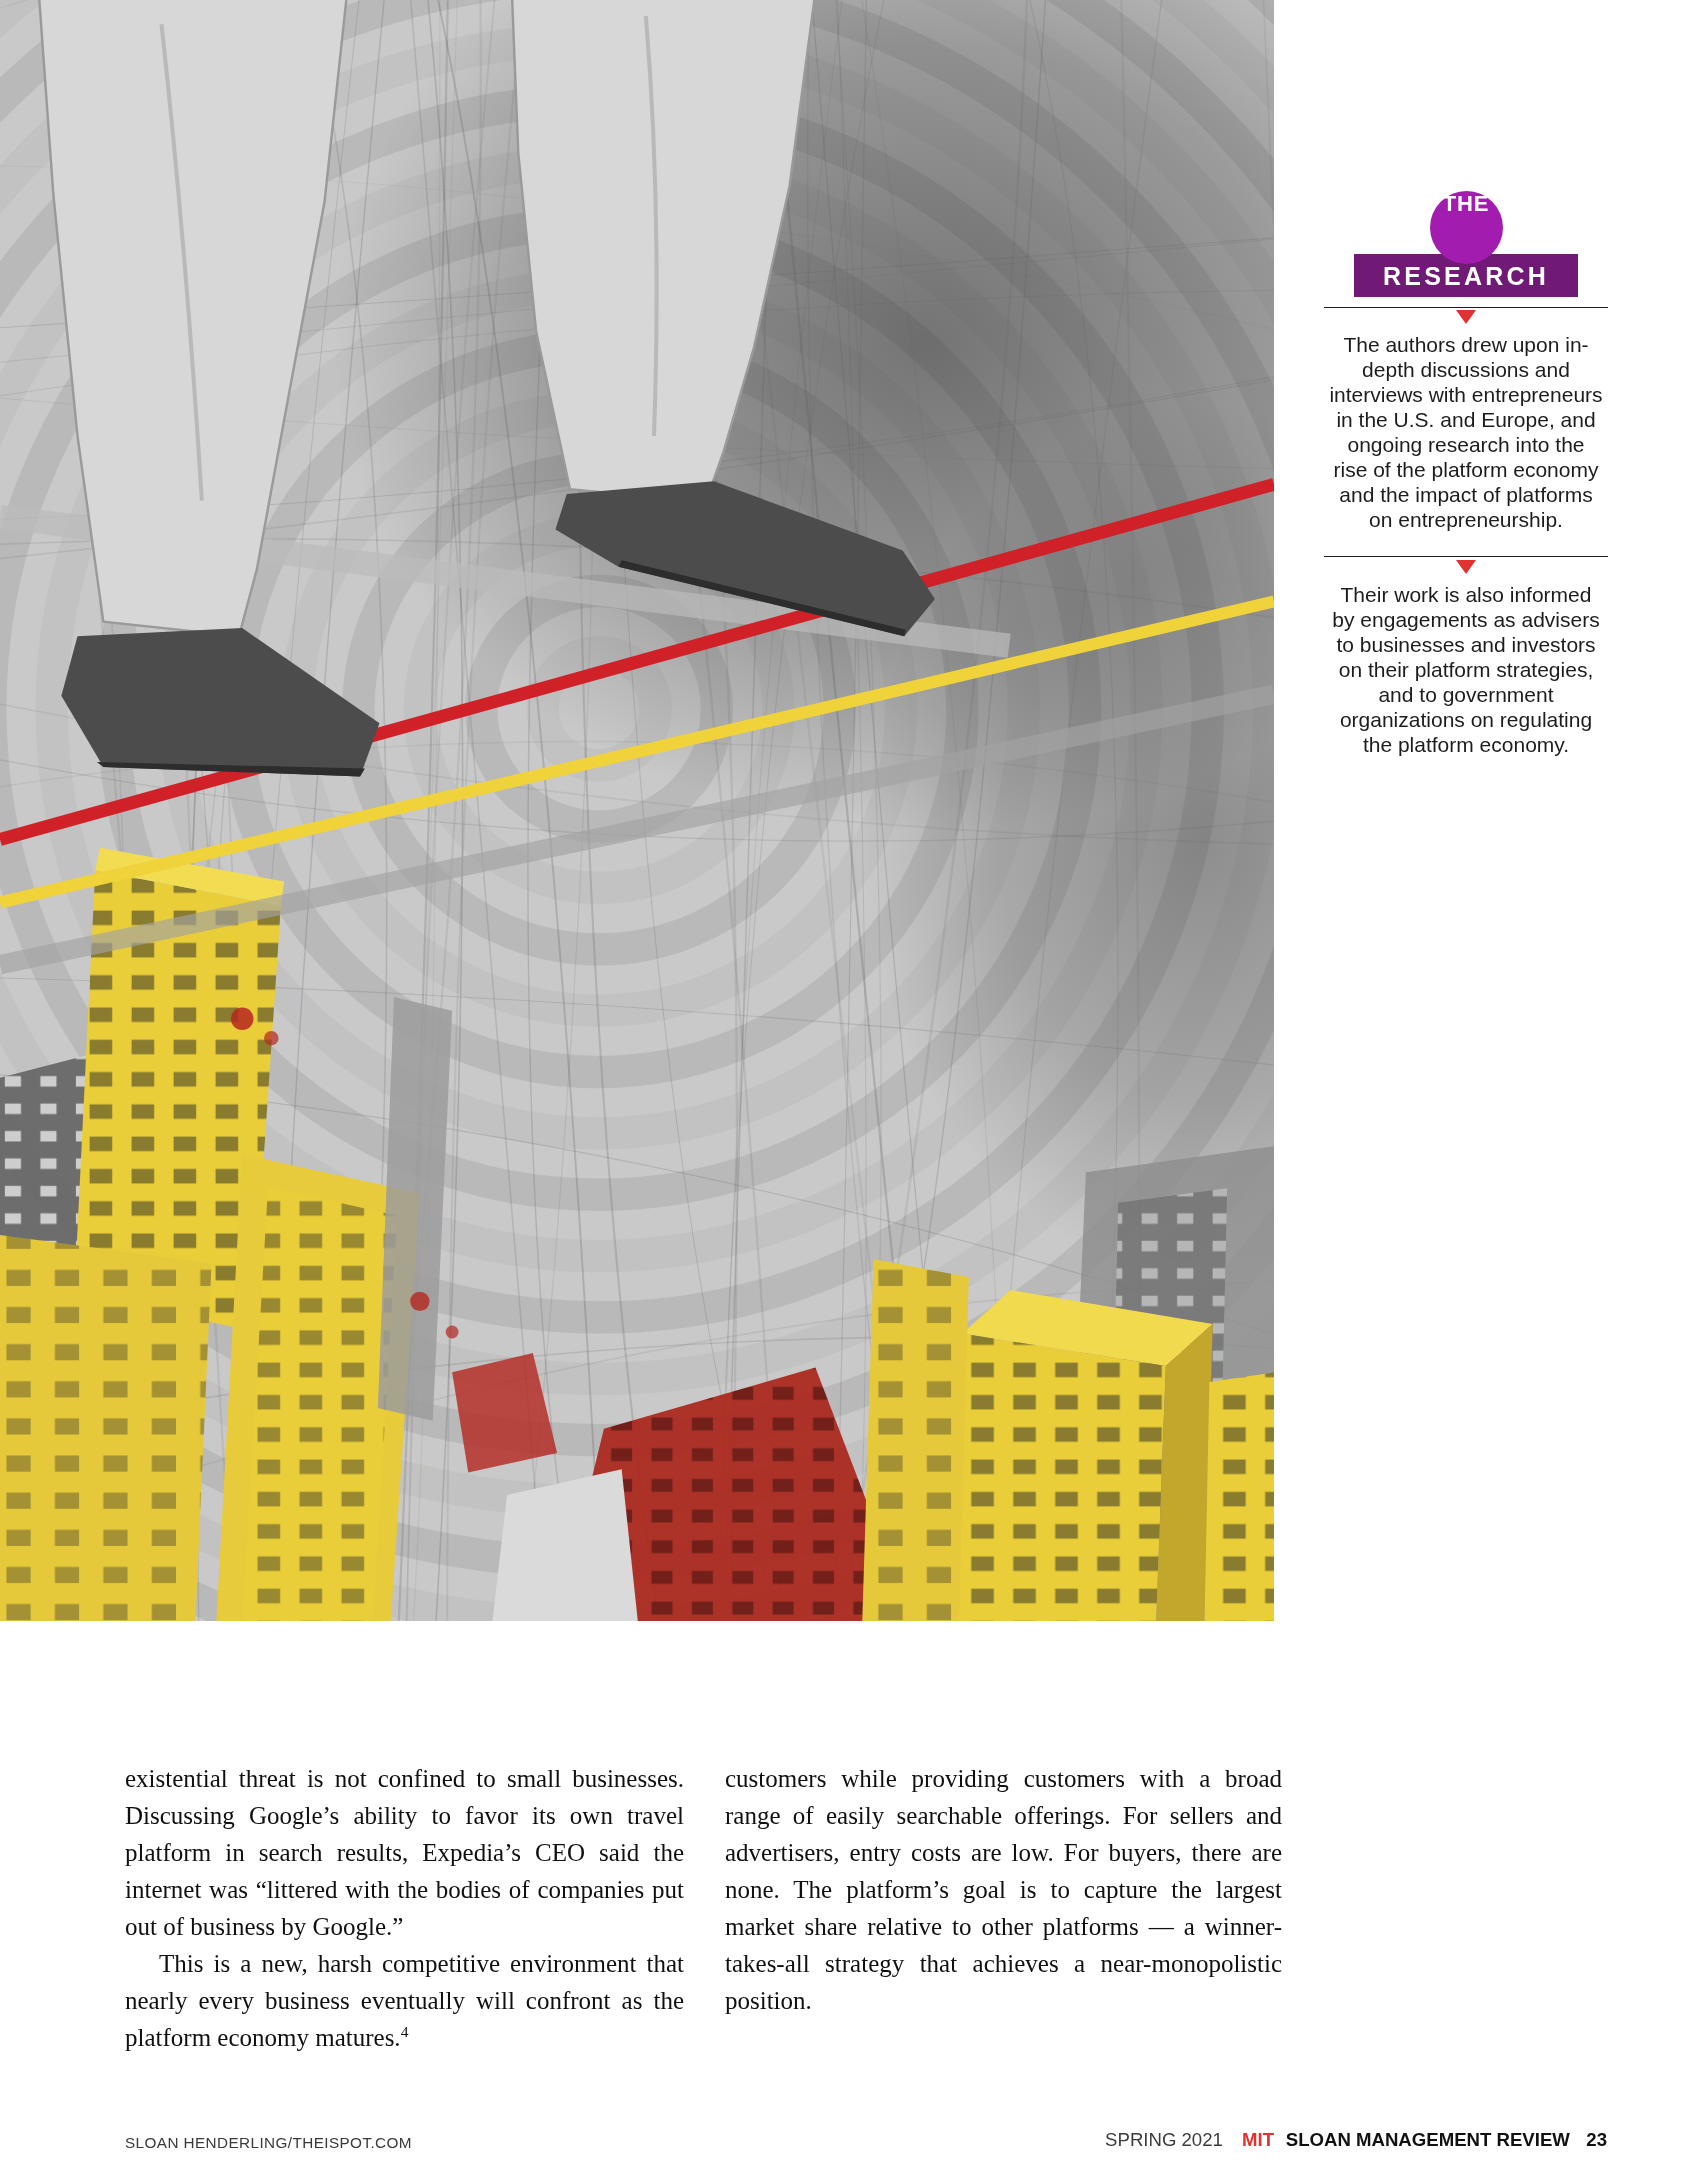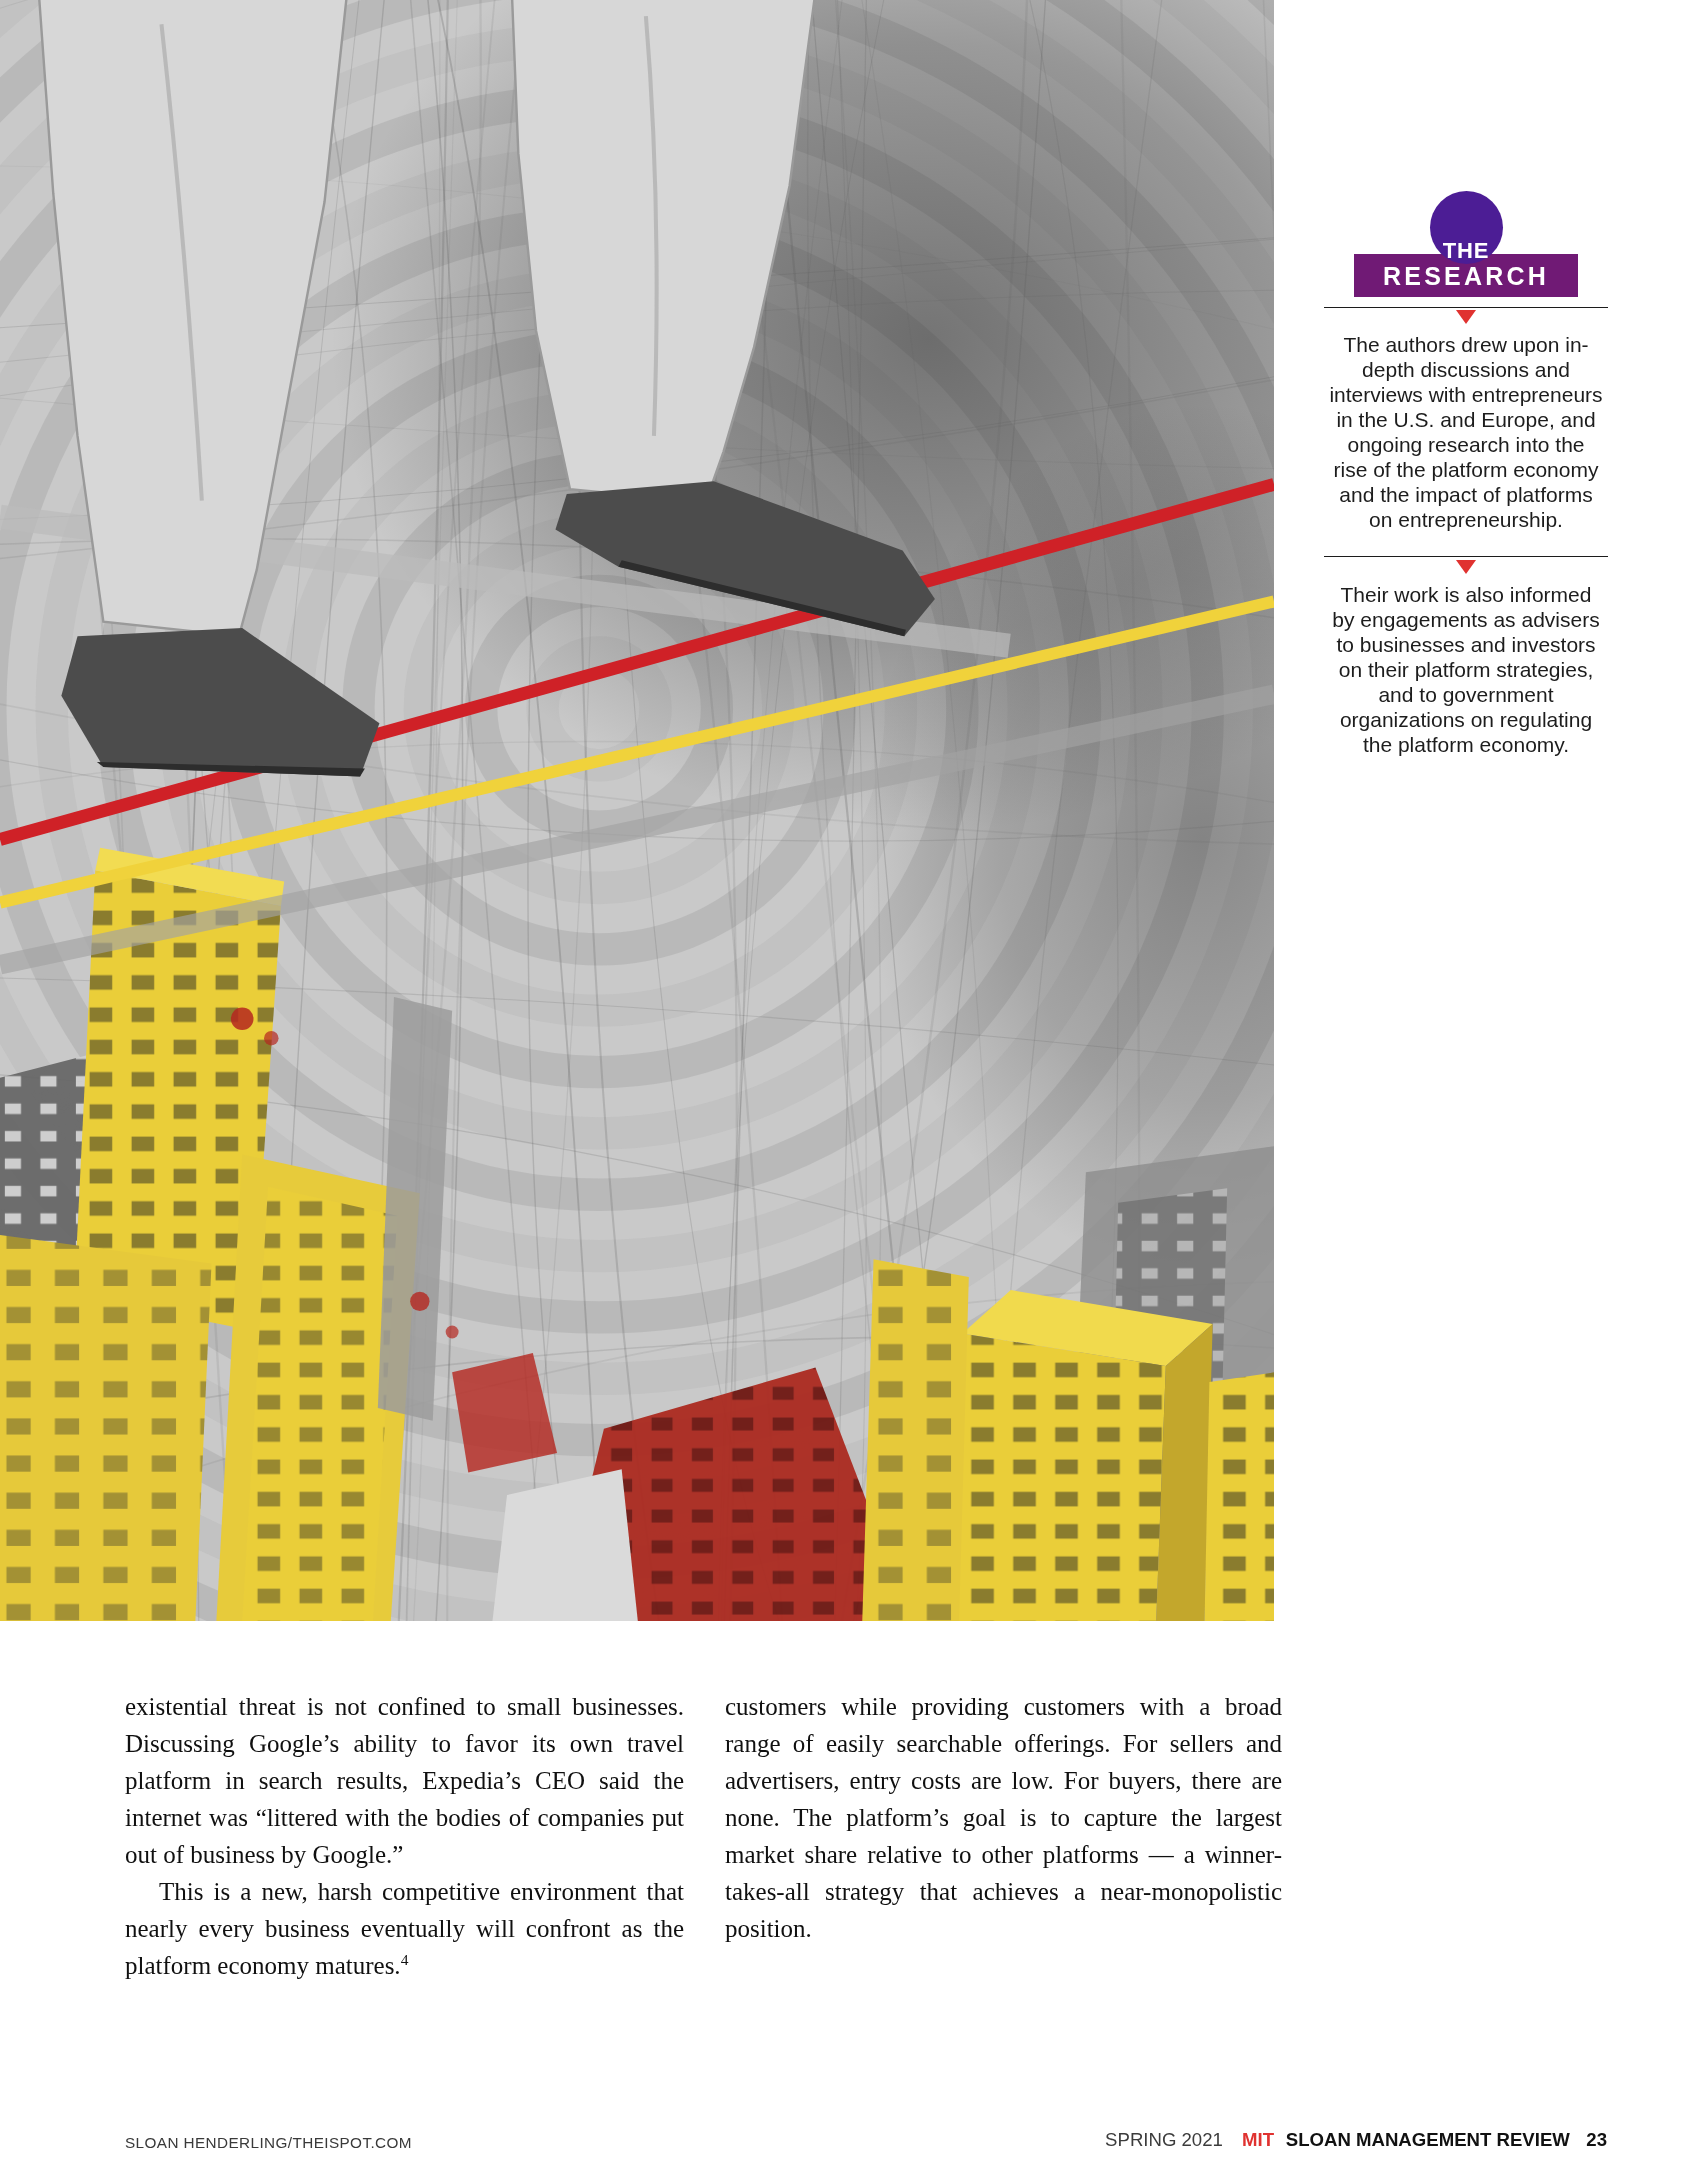--- a/index.html
+++ b/index.html
@@ -5,33 +5,33 @@
   html,body{margin:0;padding:0;background:#ffffff;}
   .page{position:relative;width:1691px;height:2183px;background:#ffffff;overflow:hidden;
         font-family:"Liberation Serif", serif;color:#141414;}
 
   
   .illu{position:absolute;left:0;top:0;width:1274px;height:1621px;display:block;}
 
   
   .sidebar{position:absolute;left:1324px;top:191px;width:284px;text-align:center;
            font-family:"Liberation Sans", sans-serif;color:#1d1d1d;}
-  .badge-circle{width:73px;height:73px;border-radius:50%;background:#4c1d95;margin:0 auto -9.7px auto;
-                display:flex;align-items:flex-end;justify-content:center;position:relative;z-index:2;
+  .badge-circle{width:73px;height:73px;border-radius:50%;background:#a21caf;margin:0 auto -9.7px auto;
+                display:flex;align-items:flex-start;justify-content:center;position:relative;z-index:2;
                 color:#ffffff;font-weight:bold;font-size:22px;letter-spacing:0.8px;}
   .badge-bar{width:224px;margin:0 auto;background:#701a75;color:#ffffff;font-weight:bold;
              font-size:25px;letter-spacing:3.2px;padding:7.3px 0 6.5px 0;position:relative;z-index:1;}
   .divider{border-top:1.6px solid #1c1c1c;margin-top:9.7px;position:relative;}
   .tri-down{width:0;height:0;border-left:10.5px solid transparent;border-right:10.5px solid transparent;
             border-top:14.5px solid #e03230;margin:2.4px auto 8px auto;}
   .side-para{font-size:21px;line-height:25px;margin:6.5px 4.8px 24px 4.8px;}
   .divider2{border-top:1.6px solid #1c1c1c;margin-top:3.2px;}
 
   
-  .col{position:absolute;top:1688px;}
+  .col{position:absolute;top:1760px;}
   .col1{left:125px;width:559px;}
   .col2{left:725px;width:557px;}
   .col p{font-size:25px;line-height:37px;text-align:justify;margin:0;color:#101010;}
   .col p.indent{text-indent:34px;}
   .col sup{font-size:0.62em;line-height:0;}
 
   
   .footer-credit{position:absolute;left:125px;top:2134px;font-family:"Liberation Sans", sans-serif;
                  font-size:15.3px;letter-spacing:0.4px;color:#3a3a3a;}
   .footer-right{position:absolute;right:84px;top:2129px;font-family:"Liberation Sans", sans-serif;

